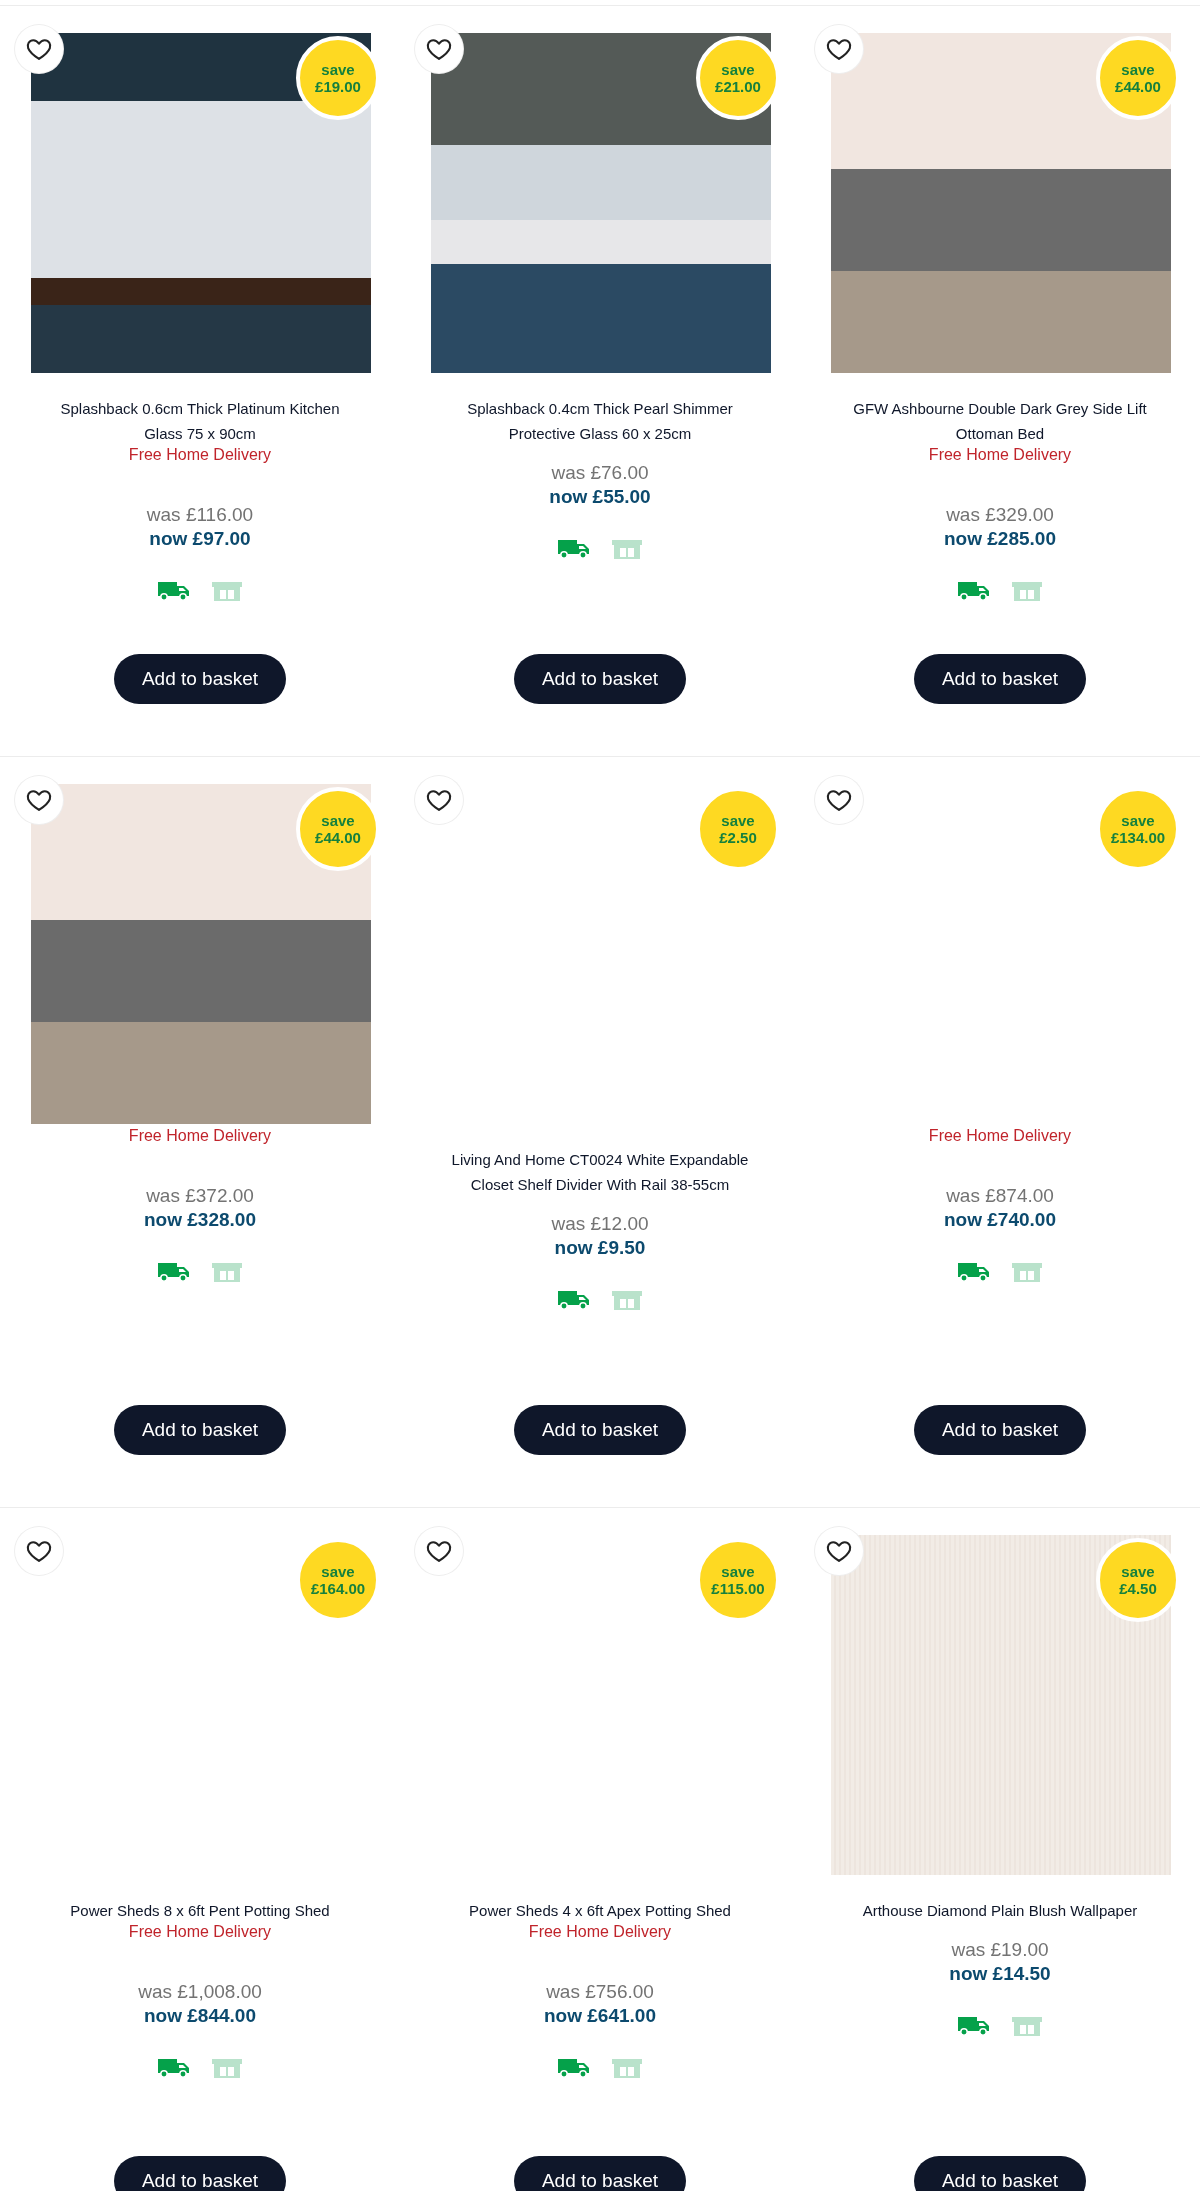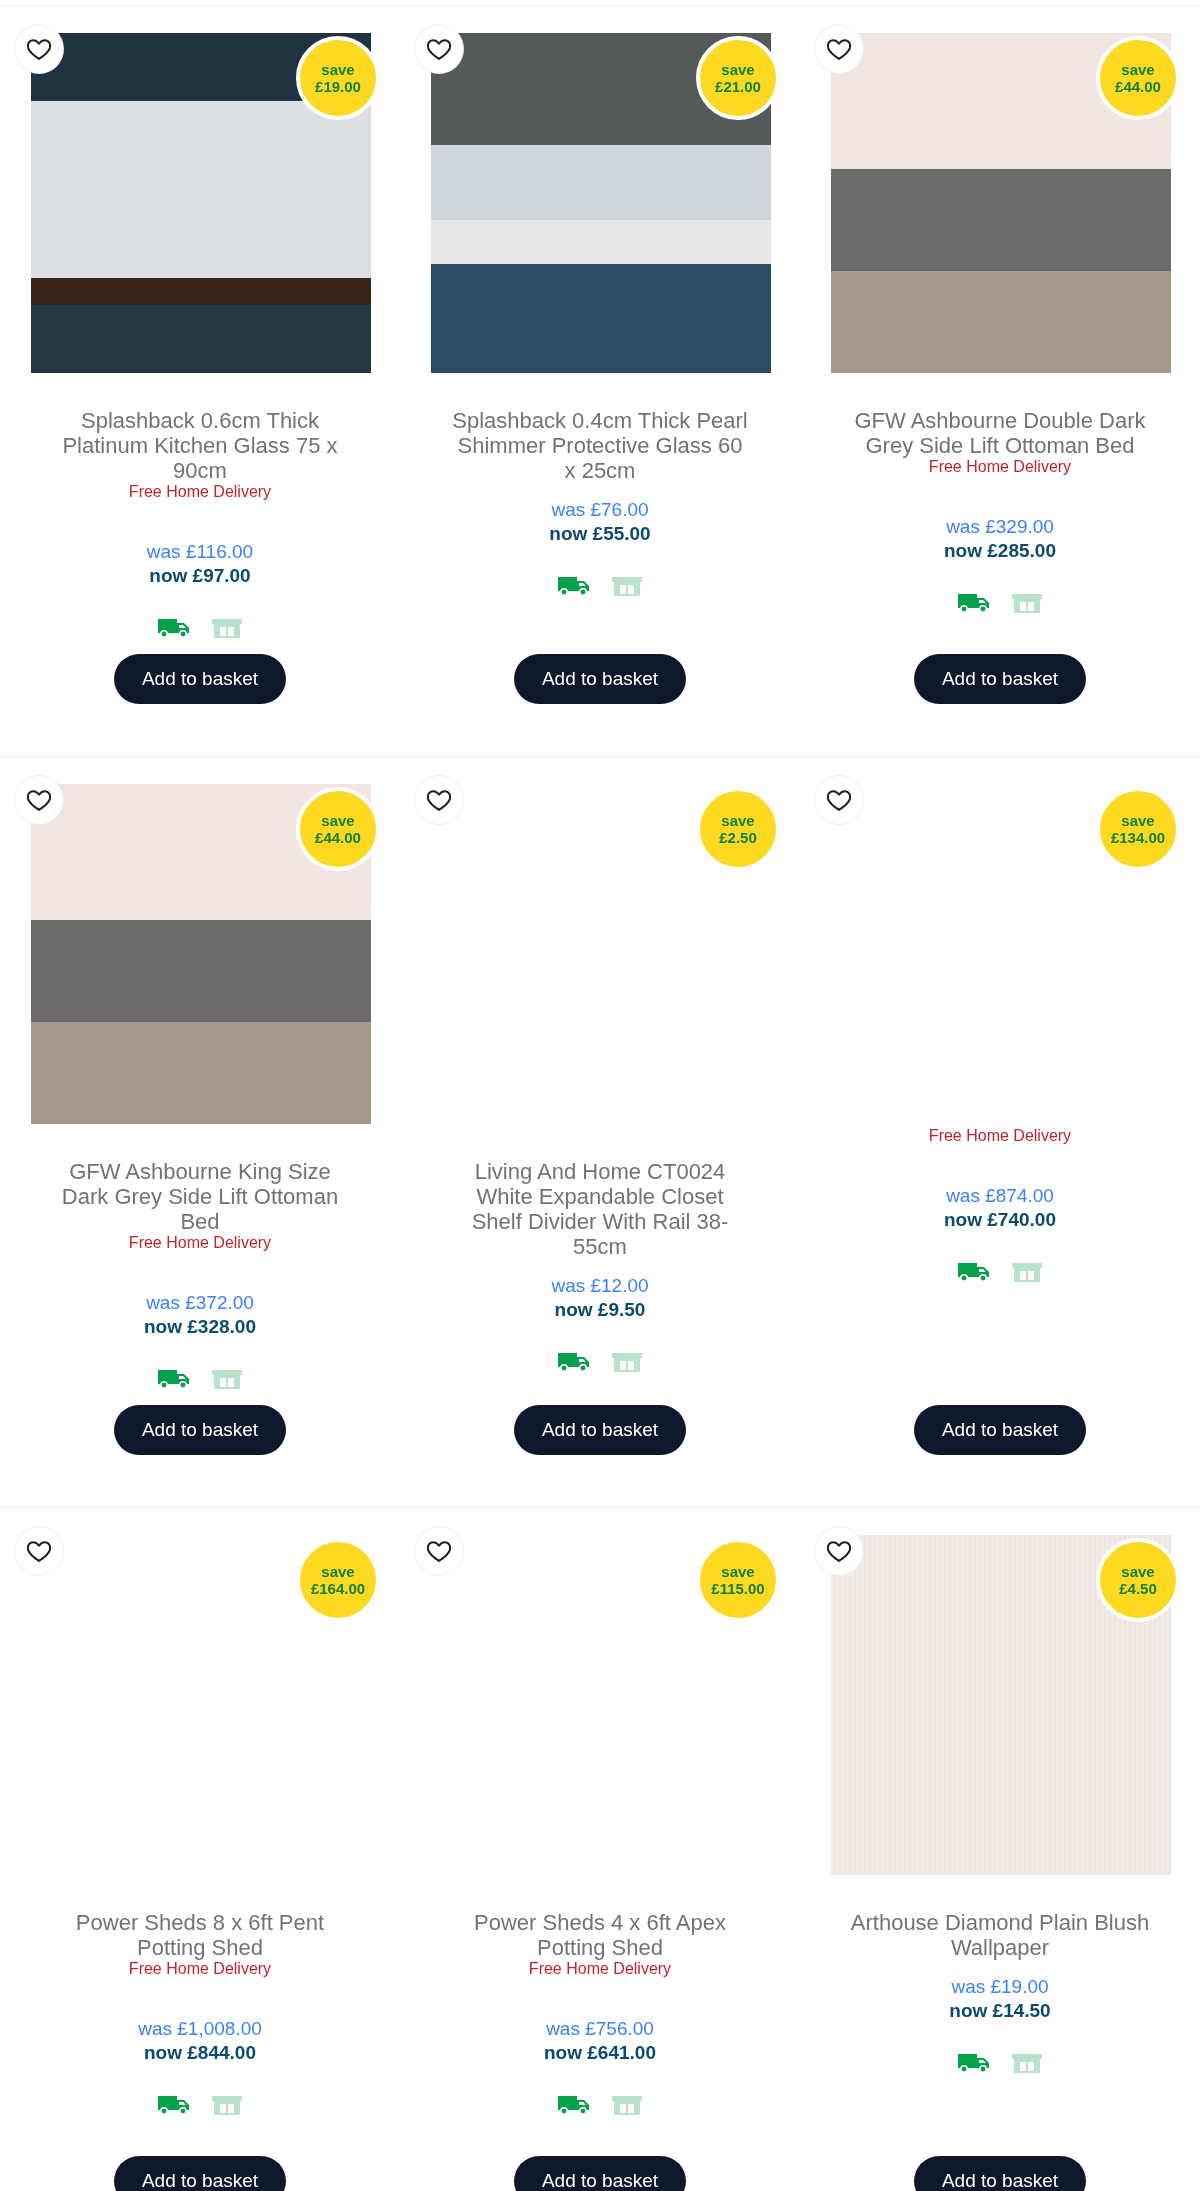--- a/index.html
+++ b/index.html
@@ -10,23 +10,23 @@
   .row-sep { grid-column: 1 / -1; height: 1px; background: #ececec; }
   .card { position: relative; width: 400px; display: flex; flex-direction: column; align-items: center; }
   .img-wrap { position: relative; width: 400px; height: 370px; }
   .img { position: absolute; left: 31px; top: 27px; width: 340px; height: 340px; overflow: hidden; }
   .fav { position: absolute; left: 15px; top: 19px; width: 48px; height: 48px; border-radius: 50%; background: #fff; box-shadow: 0 0 0 1px #eee; display: flex; align-items: center; justify-content: center; z-index: 3; cursor: pointer; }
   .fav svg { width: 28px; height: 28px; }
   .save { position: absolute; right: 20px; top: 30px; width: 84px; height: 84px; border-radius: 50%; background: #fed922; border: 4px solid #fff; display: flex; flex-direction: column; align-items: center; justify-content: center; z-index: 3; font-weight: 700; color: #15803d; line-height: 1.15; }
   .save .l1 { font-size: 15px; }
   .save .l2 { font-size: 15px; }
   .info { width: 100%; display: flex; flex-direction: column; align-items: center; padding: 0 50px; text-align: center; height: 380px; position: relative; }
-  .title { font-size: 22px; line-height: 25px; color: #737373; margin-top: 32px; }
+  .title { font-size: 15px; line-height: 25px; color: #0f172a; margin-top: 20px; }
   .delivery { font-size: 16px; color: #c0242b; margin-top: 0; }
-  .was { font-size: 19px; color: #3b82f6; margin-top: 16px; }
+  .was { font-size: 19px; color: #737373; margin-top: 16px; }
   .has-delivery .was { margin-top: 40px; }
   .now { font-size: 19px; font-weight: 700; color: #0c4a6e; margin-top: 2px; }
   .icons { display: flex; gap: 20px; margin-top: 30px; }
   .icons svg { display: block; }
   .btn { position: absolute; bottom: 52px; left: 50%; transform: translateX(-50%); width: 172px; height: 50px; border-radius: 25px; background: #0f172a; color: #fff; border: none; font-size: 19px; font-family: "Liberation Sans", "DejaVu Sans", sans-serif; cursor: pointer; }
   
   .kitchen { background: linear-gradient(#1f3340 0 20%, #dde1e6 20% 72%, #3a2418 72% 80%, #253846 80%); }
   .bathroom { background: linear-gradient(#545a57 0 33%, #cfd6dc 33% 55%, #e7e7e9 55% 68%, #2b4a63 68%); }
   .bedroom { background: linear-gradient(#f1e6e0 0 40%, #6b6b6b 40% 70%, #a6998a 70%); }
   .shelf { background: #fff; }
@@ -151,21 +151,20 @@
             <path d="M12 20.5s-7.5-4.6-9.3-9.2C1.5 8.1 3.6 4.5 7.1 4.5c2 0 3.6 1.2 4.9 3 1.3-1.8 2.9-3 4.9-3 3.5 0 5.6 3.6 4.4 6.8-1.8 4.6-9.3 9.2-9.3 9.2z" fill="none" stroke="#222" stroke-width="1.8" stroke-linejoin="round"></path>
           </svg>
       </div>
       <div class="img bedroom"></div>
       <div class="save">
         <span class="l1">save</span>
         <span class="l2">£44.00</span>
       </div>
     </div>
     <div class="info has-delivery">
-      <div class="title">GFW Ashbourne King Size Dark Grey Side Lift Ottoman Bed</div>
       <div class="delivery">Free Home Delivery</div>
       <div class="was">was £372.00</div>
       <div class="now">now £328.00</div>
       <div class="icons">
         <svg width="34" height="22" viewBox="0 0 34 22">
           <path d="M1 2h19v14H1z" fill="#05a14a"></path>
           <path d="M20 6h7l5 5v5H20z" fill="#05a14a"></path>
           <path d="M22 8h4l3 3h-7z" fill="#fff"></path>
           <circle cx="7" cy="17" r="3.2" fill="#05a14a" stroke="#fff" stroke-width="1.5"></circle>
           <circle cx="26" cy="17" r="3.2" fill="#05a14a" stroke="#fff" stroke-width="1.5"></circle>

